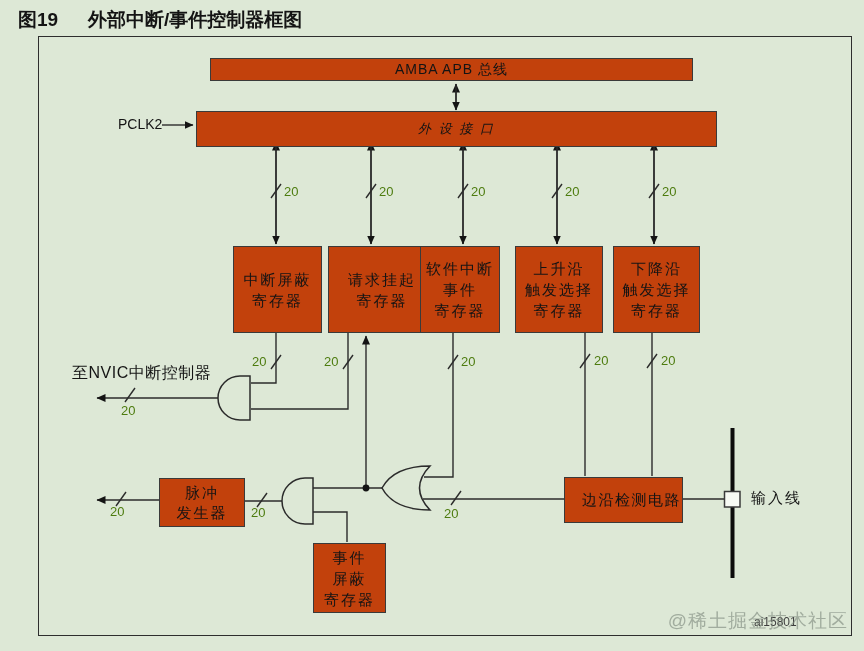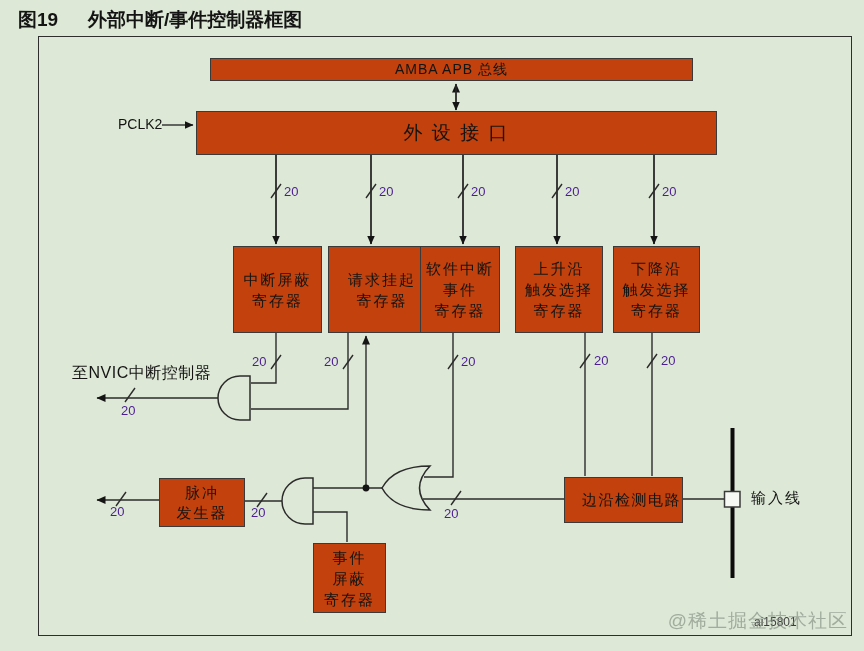--- a/index.html
+++ b/index.html
@@ -23,35 +23,35 @@
     border:1.5px solid #3a3a3a;
     background:#c2410c;
     display:flex;flex-direction:column;
     align-items:center;justify-content:center;
     text-align:center;
     box-sizing:border-box;
   }
   .box div{letter-spacing:2px;}
   .amba-box{left:210px;top:58px;width:483px;height:23px;font-size:14px;}
   .amba-box div{letter-spacing:1px;}
-  .periph-box{left:196px;top:111px;width:521px;height:44px;font-size:19px;}
+  .periph-box{left:196px;top:111px;width:521px;height:36px;font-size:13px;font-style:italic;}
   .reg{top:246px;height:87px;font-size:15px;line-height:21px;}
   .reg1{left:233px;width:89px;}
   .reg2{left:328px;width:108px;}
   .reg3{left:420px;width:80px;}
   .reg4{left:515px;width:88px;}
   .reg5{left:613px;width:87px;}
   .edge-box{left:564px;top:477px;width:119px;height:46px;font-size:15px;}
   .edge-box div{letter-spacing:1.5px;margin-left:16px;}
   .pulse-box{left:159px;top:478px;width:86px;height:49px;font-size:15px;line-height:20px;}
   .event-box{left:313px;top:543px;width:73px;height:70px;font-size:15px;line-height:21px;}
   .pclk2{left:118px;top:116px;font-size:14px;}
   .nvic{left:72px;top:363px;font-size:16px;font-weight:normal;letter-spacing:0.5px;}
   .inputline{left:751px;top:489px;font-size:15px;letter-spacing:2px;}
-  .w20{position:absolute;font-size:13px;color:#4c1d95;}
+  .w20{position:absolute;font-size:13px;color:#4d7c0f;}
   .watermark{
     right:16px;top:608px;font-size:19px;letter-spacing:1px;
     color:rgba(125,136,125,0.62);
   }
   .figcode{left:754px;top:615px;font-size:12px;color:#3f3f3f;}
   svg{position:absolute;left:0;top:0;}
 </style>
 </head>
 <body>
 

